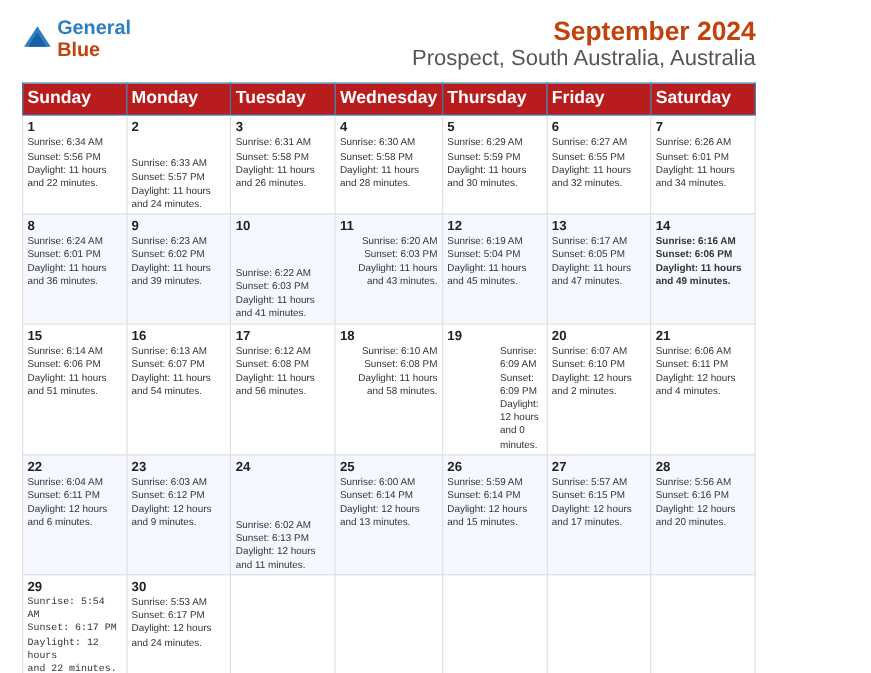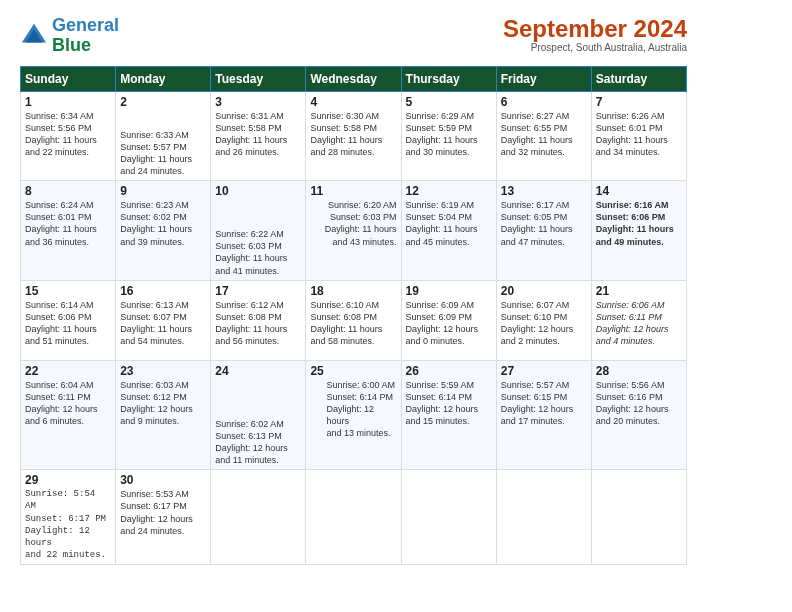--- a/index.html
+++ b/index.html
@@ -43,34 +43,34 @@
     .title-area {
       text-align: right;
     }
     .month-title {
       font-size: 24px;
       font-weight: bold;
       color: #c2410c;
       line-height: 1.1;
     }
     .subtitle {
-      font-size: 10px;
+      font-size: 20px;
       color: #555;
     }
     table {
       width: 100%;
       border-collapse: collapse;
       font-size: 9.5px;
     }
     thead th {
-      background: #14532d;
+      background: #b91c1c;
       color: #fff;
       padding: 5px 4px;
       text-align: left;
-      font-size: 12px;
+      font-size: 16px;
       font-weight: bold;
       border: 1px solid #2e7fc2;
     }
     tbody td {
       border: 1px solid #ddd;
       vertical-align: top;
       padding: 3px 4px;
       width: 14.28%;
       height: 80px;
     }
@@ -101,21 +101,21 @@
 
 <div class="page">
   <div class="header">
     <div class="logo">
       <svg class="logo-icon" viewBox="0 0 30 30">
         <polygon points="15,2 28,22 2,22" fill="#2e7fc2"></polygon>
         <polygon points="15,8 24,22 6,22" fill="#1a5fa0"></polygon>
       </svg>
       <div class="logo-text">
         <span style="color:#2e7fc2">General</span><br>
-        <span style="color:#15803d">Blue</span>
+        <span style="color:#c2410c">Blue</span>
       </div>
     </div>
     <div class="title-area">
       <div class="month-title">September 2024</div>
       <div class="subtitle">Prospect, South Australia, Australia</div>
     </div>
   </div>
 
   <table>
     <thead>
@@ -249,42 +249,42 @@
           </td>
           <td>
             <span class="day-num">17</span>
             <div class="day-info" style="white-space: pre-line;">Sunrise: 6:12 AM
 Sunset: 6:08 PM
 Daylight: 11 hours
 and 56 minutes.</div>
           </td>
           <td>
             <span class="day-num">18</span>
-            <div class="day-info" style="white-space: pre-line;">Sunrise: 6:10 AM
+            <div class="day-info" style="white-space: pre-line; text-align: right;">Sunrise: 6:10 AM
 Sunset: 6:08 PM
 Daylight: 11 hours
 and 58 minutes.</div>
           </td>
           <td>
             <span class="day-num">19</span>
-            <div class="day-info" style="white-space: pre-line;">Sunrise: 6:09 AM
+            <div class="day-info" style="white-space: pre-line; margin-left: 48px;">Sunrise: 6:09 AM
 Sunset: 6:09 PM
 Daylight: 12 hours
 and 0 minutes.</div>
           </td>
           <td>
             <span class="day-num">20</span>
             <div class="day-info" style="white-space: pre-line;">Sunrise: 6:07 AM
 Sunset: 6:10 PM
 Daylight: 12 hours
 and 2 minutes.</div>
           </td>
           <td>
             <span class="day-num">21</span>
-            <div class="day-info" style="white-space: pre-line; font-style: italic;">Sunrise: 6:06 AM
+            <div class="day-info" style="white-space: pre-line;">Sunrise: 6:06 AM
 Sunset: 6:11 PM
 Daylight: 12 hours
 and 4 minutes.</div>
           </td>
         </tr>
         <tr>
           <td>
             <span class="day-num">22</span>
             <div class="day-info" style="white-space: pre-line;">Sunrise: 6:04 AM
 Sunset: 6:11 PM
@@ -300,21 +300,21 @@
           </td>
           <td>
             <span class="day-num">24</span>
             <div class="day-info" style="white-space: pre-line; margin-top: 40px;">Sunrise: 6:02 AM
 Sunset: 6:13 PM
 Daylight: 12 hours
 and 11 minutes.</div>
           </td>
           <td>
             <span class="day-num">25</span>
-            <div class="day-info" style="white-space: pre-line; margin-left: 16px;">Sunrise: 6:00 AM
+            <div class="day-info" style="white-space: pre-line;">Sunrise: 6:00 AM
 Sunset: 6:14 PM
 Daylight: 12 hours
 and 13 minutes.</div>
           </td>
           <td>
             <span class="day-num">26</span>
             <div class="day-info" style="white-space: pre-line;">Sunrise: 5:59 AM
 Sunset: 6:14 PM
 Daylight: 12 hours
 and 15 minutes.</div>

